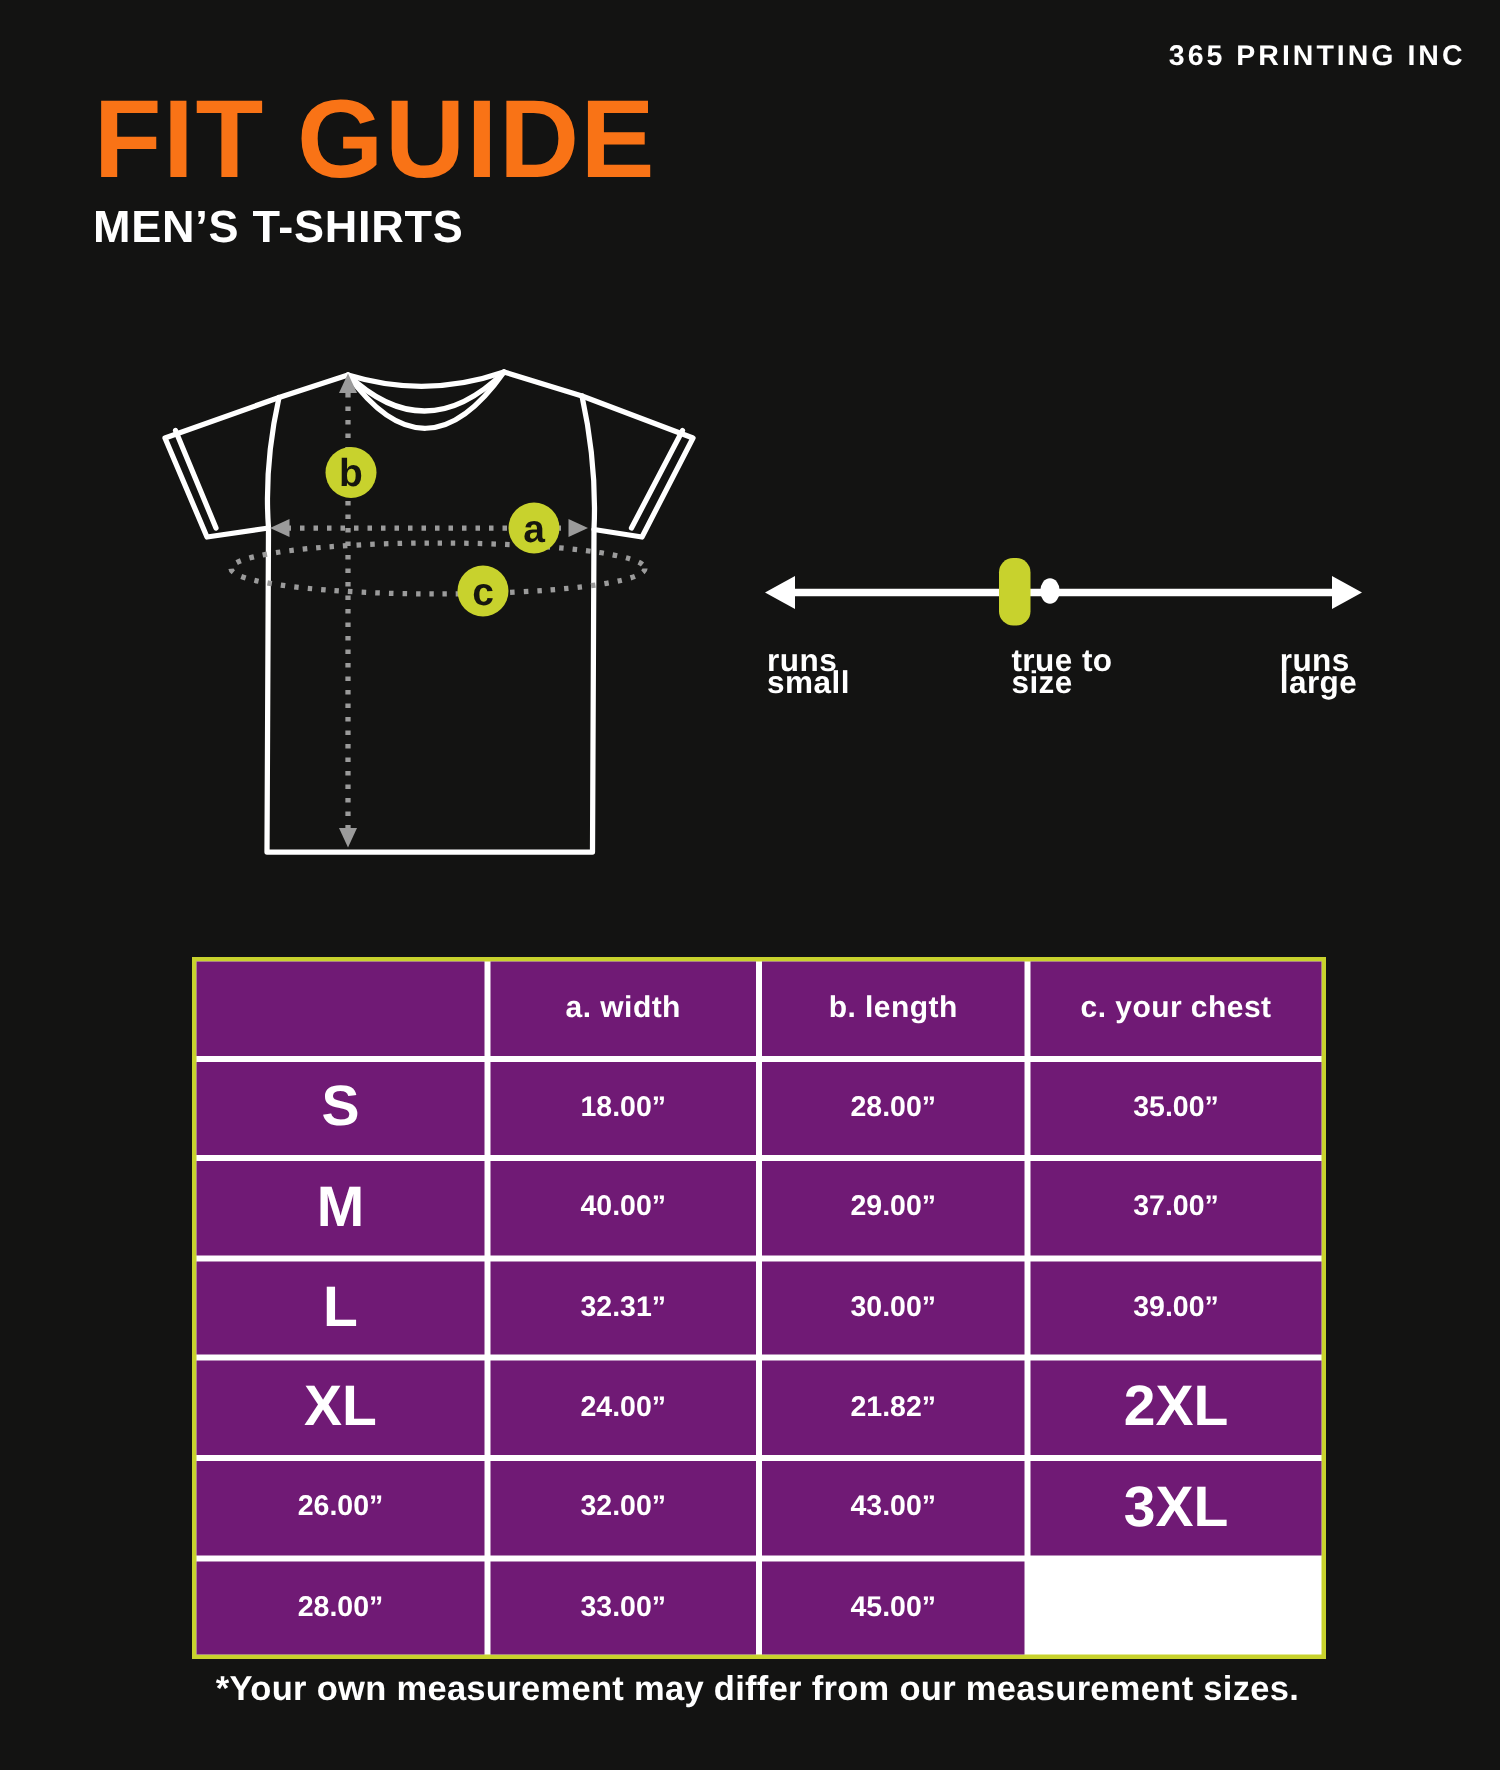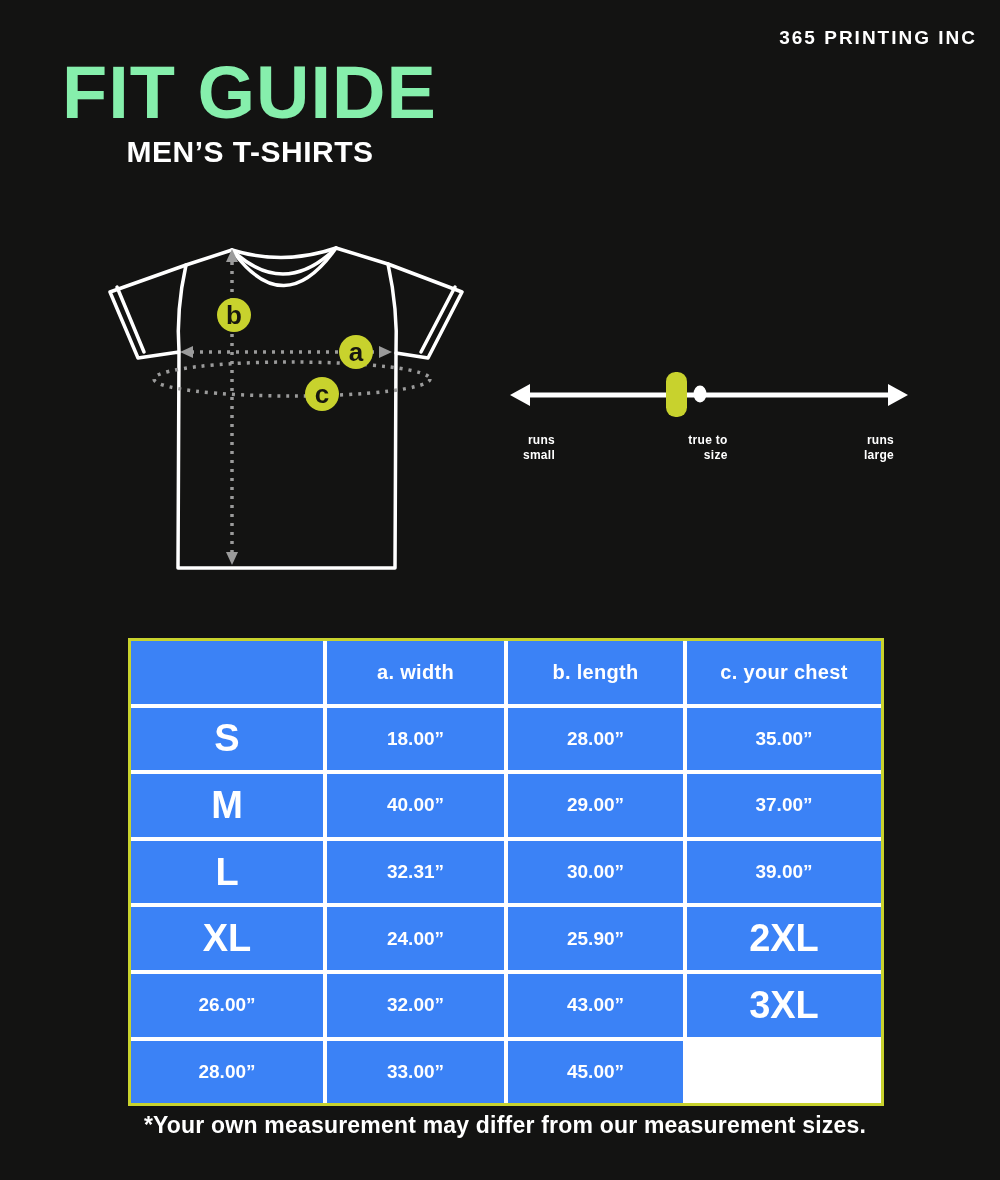--- a/index.html
+++ b/index.html
@@ -23,65 +23,66 @@
     letter-spacing: 2px;
     text-align: right;
   }
 
   
   .title-block { position: absolute; left: 62px; top: 56px; width: 376px; }
   .title {
     font-size: 74px;
     line-height: 1.0;
     letter-spacing: 1px;
-    color: #86efac;
+    color: #f97316;
     white-space: nowrap;
+    text-align: center;
   }
   .subtitle {
     margin-top: 5px;
     font-size: 30px;
     letter-spacing: 0.5px;
-    text-align: center;
+    text-align: left;
     white-space: nowrap;
   }
 
   
   .diagram-svg { position: absolute; left: 90px; top: 230px; }
   .scale-svg   { position: absolute; left: 500px; top: 360px; }
 
   svg text {
     font-family: "Liberation Sans", sans-serif;
     font-weight: bold;
   }
   .marker-letter { font-size: 26px; fill: #16160f; text-anchor: middle; }
 
   .scale-label {
     position: absolute;
     top: 433px;
     transform: translateX(-50%);
-    text-align: right;
-    font-size: 12px;
+    text-align: left;
+    font-size: 21px;
     line-height: 15px;
     letter-spacing: 0.3px;
   }
 
   
   .size-table {
     position: absolute;
     left: 128px;
     top: 638px;
     border: 3px solid #c8d22d;
     background: #ffffff;           
     display: grid;
     grid-template-columns: 192px 177px 175px 194px;
     grid-template-rows: repeat(7, 62.6px);
     gap: 4px;
   }
   .cell {
-    background: #3b82f6;
+    background: #701a75;
     display: flex;
     align-items: center;
     justify-content: center;
   }
   .c-head { font-size: 20px; letter-spacing: 0.3px; }
   .c-size { font-size: 38px; }
   .c-val  { font-size: 19px; }
 
   .note {
     position: absolute;
@@ -178,21 +179,21 @@
   <div class="cell c-val">29.00”</div>
   <div class="cell c-val">37.00”</div>
 
   <div class="cell c-size">L</div>
   <div class="cell c-val">32.31”</div>
   <div class="cell c-val">30.00”</div>
   <div class="cell c-val">39.00”</div>
 
   <div class="cell c-size">XL</div>
   <div class="cell c-val">24.00”</div>
-  <div class="cell c-val">25.90”</div>
+  <div class="cell c-val">21.82”</div>
 
   <div class="cell c-size">2XL</div>
   <div class="cell c-val">26.00”</div>
   <div class="cell c-val">32.00”</div>
   <div class="cell c-val">43.00”</div>
 
   <div class="cell c-size">3XL</div>
   <div class="cell c-val">28.00”</div>
   <div class="cell c-val">33.00”</div>
   <div class="cell c-val">45.00”</div>

